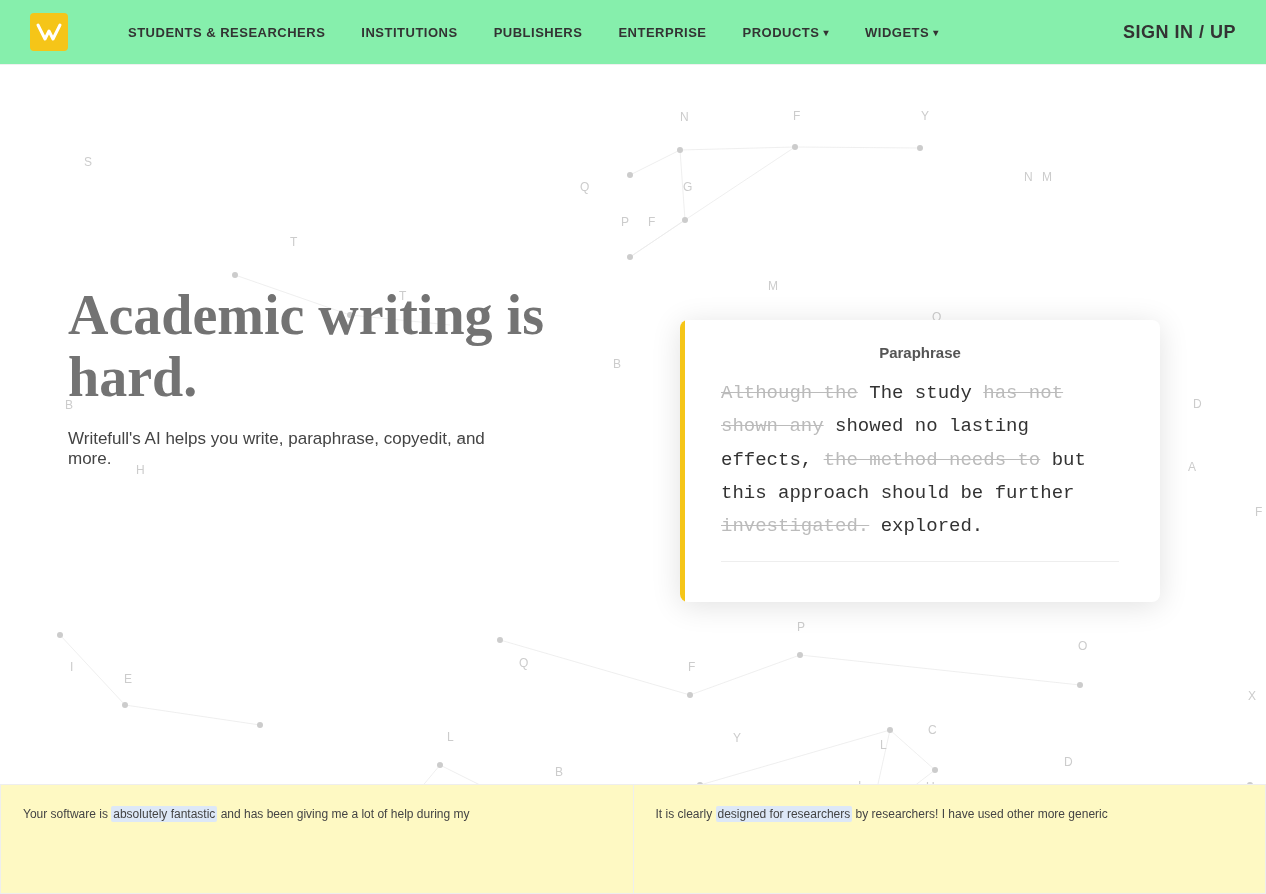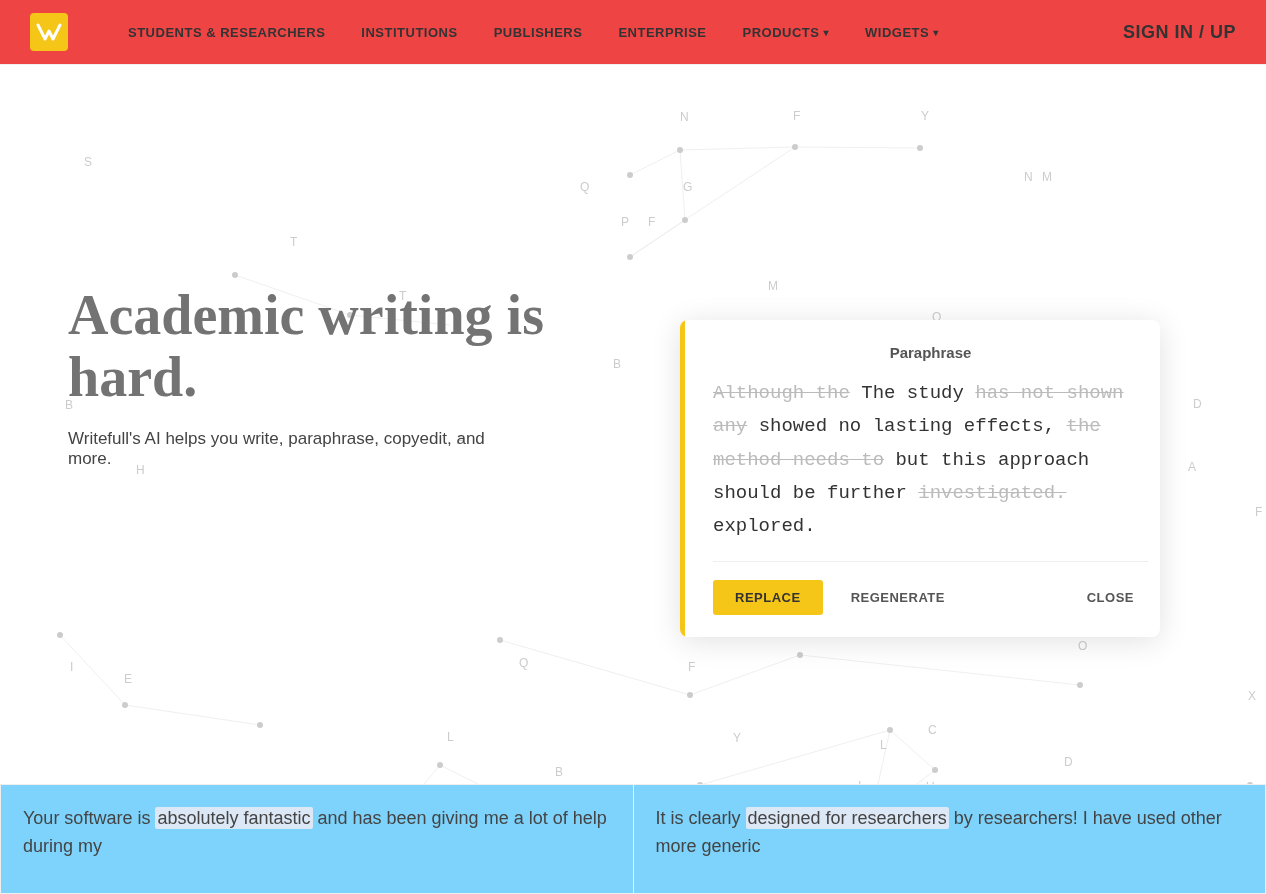--- a/index.html
+++ b/index.html
@@ -13,21 +13,21 @@
     }
 
     
     nav {
       position: absolute;
       top: 0; left: 0; right: 0;
       height: 65px;
       display: flex;
       align-items: center;
       padding: 0 30px;
-      background: #ef4444;
+      background: #86efac;
       z-index: 100;
       border-bottom: 1px solid #f0f0f0;
     }
     .nav-logo {
       display: flex;
       align-items: center;
       margin-right: 60px;
     }
     .logo-icon {
       width: 38px;
@@ -123,22 +123,22 @@
     .card-left-bar {
       position: absolute;
       left: 0;
       top: 0;
       bottom: 0;
       width: 5px;
       background: #f5c518;
       border-radius: 8px 0 0 8px;
     }
     .card-inner {
-      padding: 24px 12px 22px 28px;
-      margin-left: 5px;
+      padding: 24px 41px 22px 28px;
+      margin-left: 13px;
     }
     .card-title {
       font-family: Arial, Helvetica, sans-serif;
       font-size: 15px;
       font-weight: 600;
       color: #555;
       text-align: center;
       margin-bottom: 16px;
     }
     .card-text {
@@ -208,25 +208,25 @@
     .testimonials {
       position: absolute;
       bottom: 0;
       left: 0; right: 0;
       height: 110px;
       display: flex;
       z-index: 10;
     }
     .testimonial-card {
       flex: 1;
-      background: #7dd3fc;
+      background: #fef9c3;
       border: 1px solid #eee;
       padding: 20px 22px;
       font-family: Arial, Helvetica, sans-serif;
-      font-size: 18px;
+      font-size: 12px;
       color: #444;
       line-height: 1.55;
     }
     .testimonial-card:not(:last-child) {
       border-right: none;
     }
     .testimonial-highlight {
       background: #dde8f7;
       padding: 1px 2px;
       border-radius: 2px;
@@ -387,25 +387,20 @@
         <span class="strikethrough">Although the</span>
         <span class="highlight"> The  study </span>
         <span class="strikethrough">has not shown any</span>
         <span class="highlight"> showed no lasting effects, </span>
         <span class="strikethrough">the method needs to</span>
         <span class="highlight"> but this  approach should  be further </span>
         <span class="strikethrough">investigated.</span>
         <span class="highlight"> explored.</span>
       </div>
       <hr class="card-divider">
-      <div class="card-actions">
-        <button class="btn-replace">REPLACE</button>
-        <button class="btn-regenerate">REGENERATE</button>
-        <button class="btn-close">CLOSE</button>
-      </div>
     </div>
   </div>
 
   <div class="testimonials">
     <div class="testimonial-card">
       <span>Your software is </span><span class="testimonial-highlight">absolutely fantastic</span><span> and has been giving me a lot of help during my</span>
     </div>
     <div class="testimonial-card">
       <span>It is clearly </span><span class="testimonial-highlight">designed for researchers</span><span> by researchers! I have used other more generic</span>
     </div>

